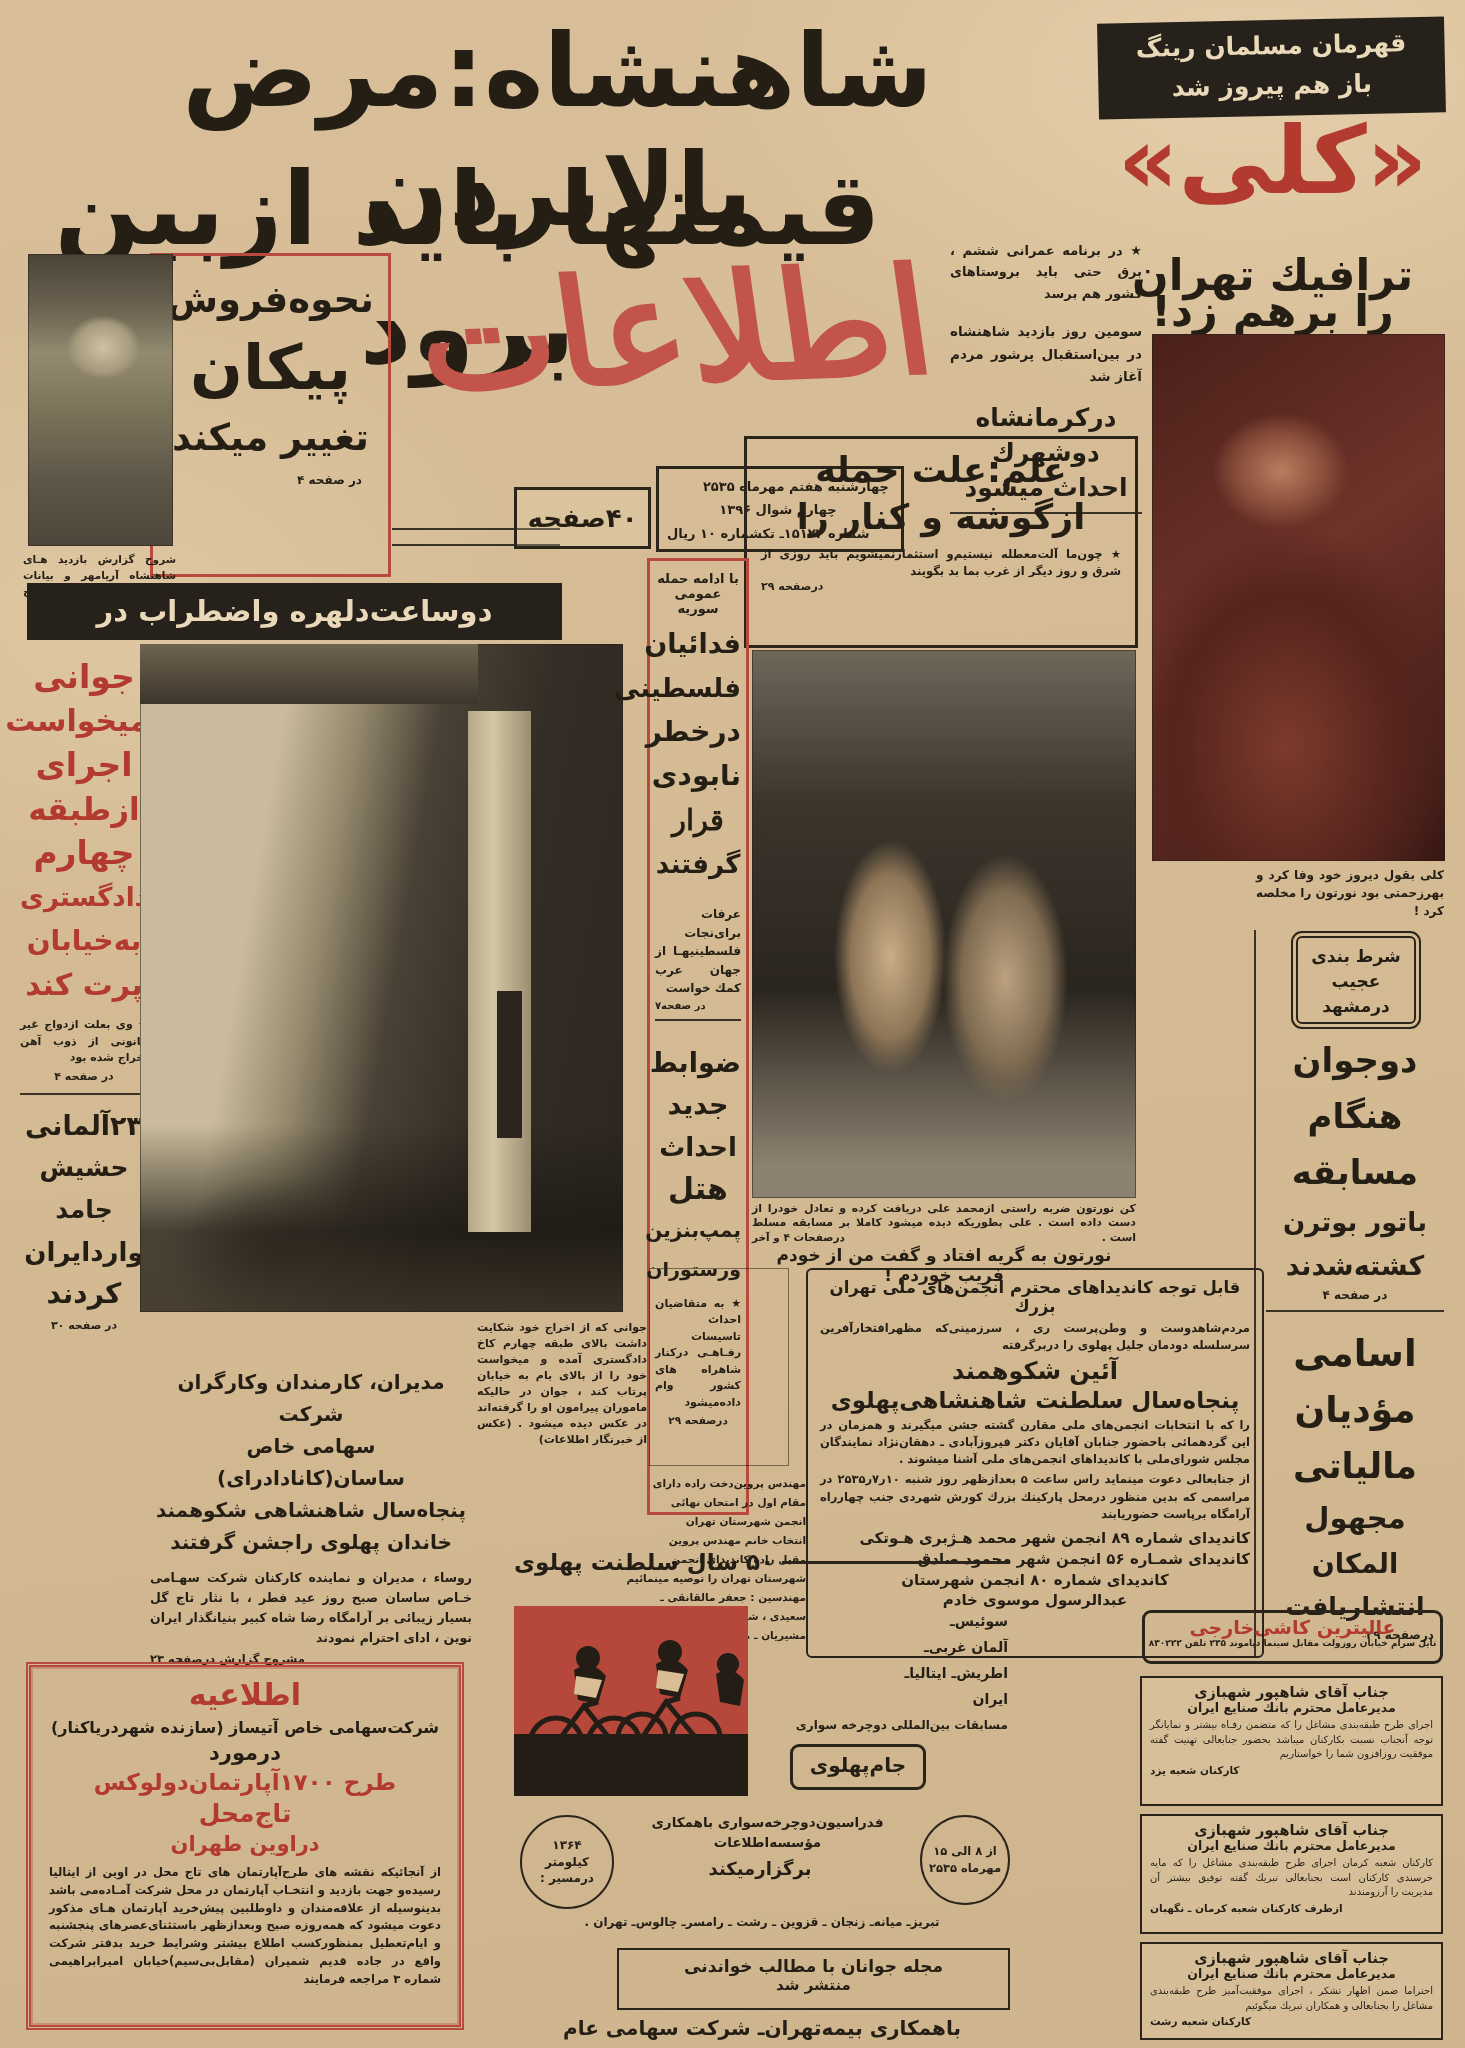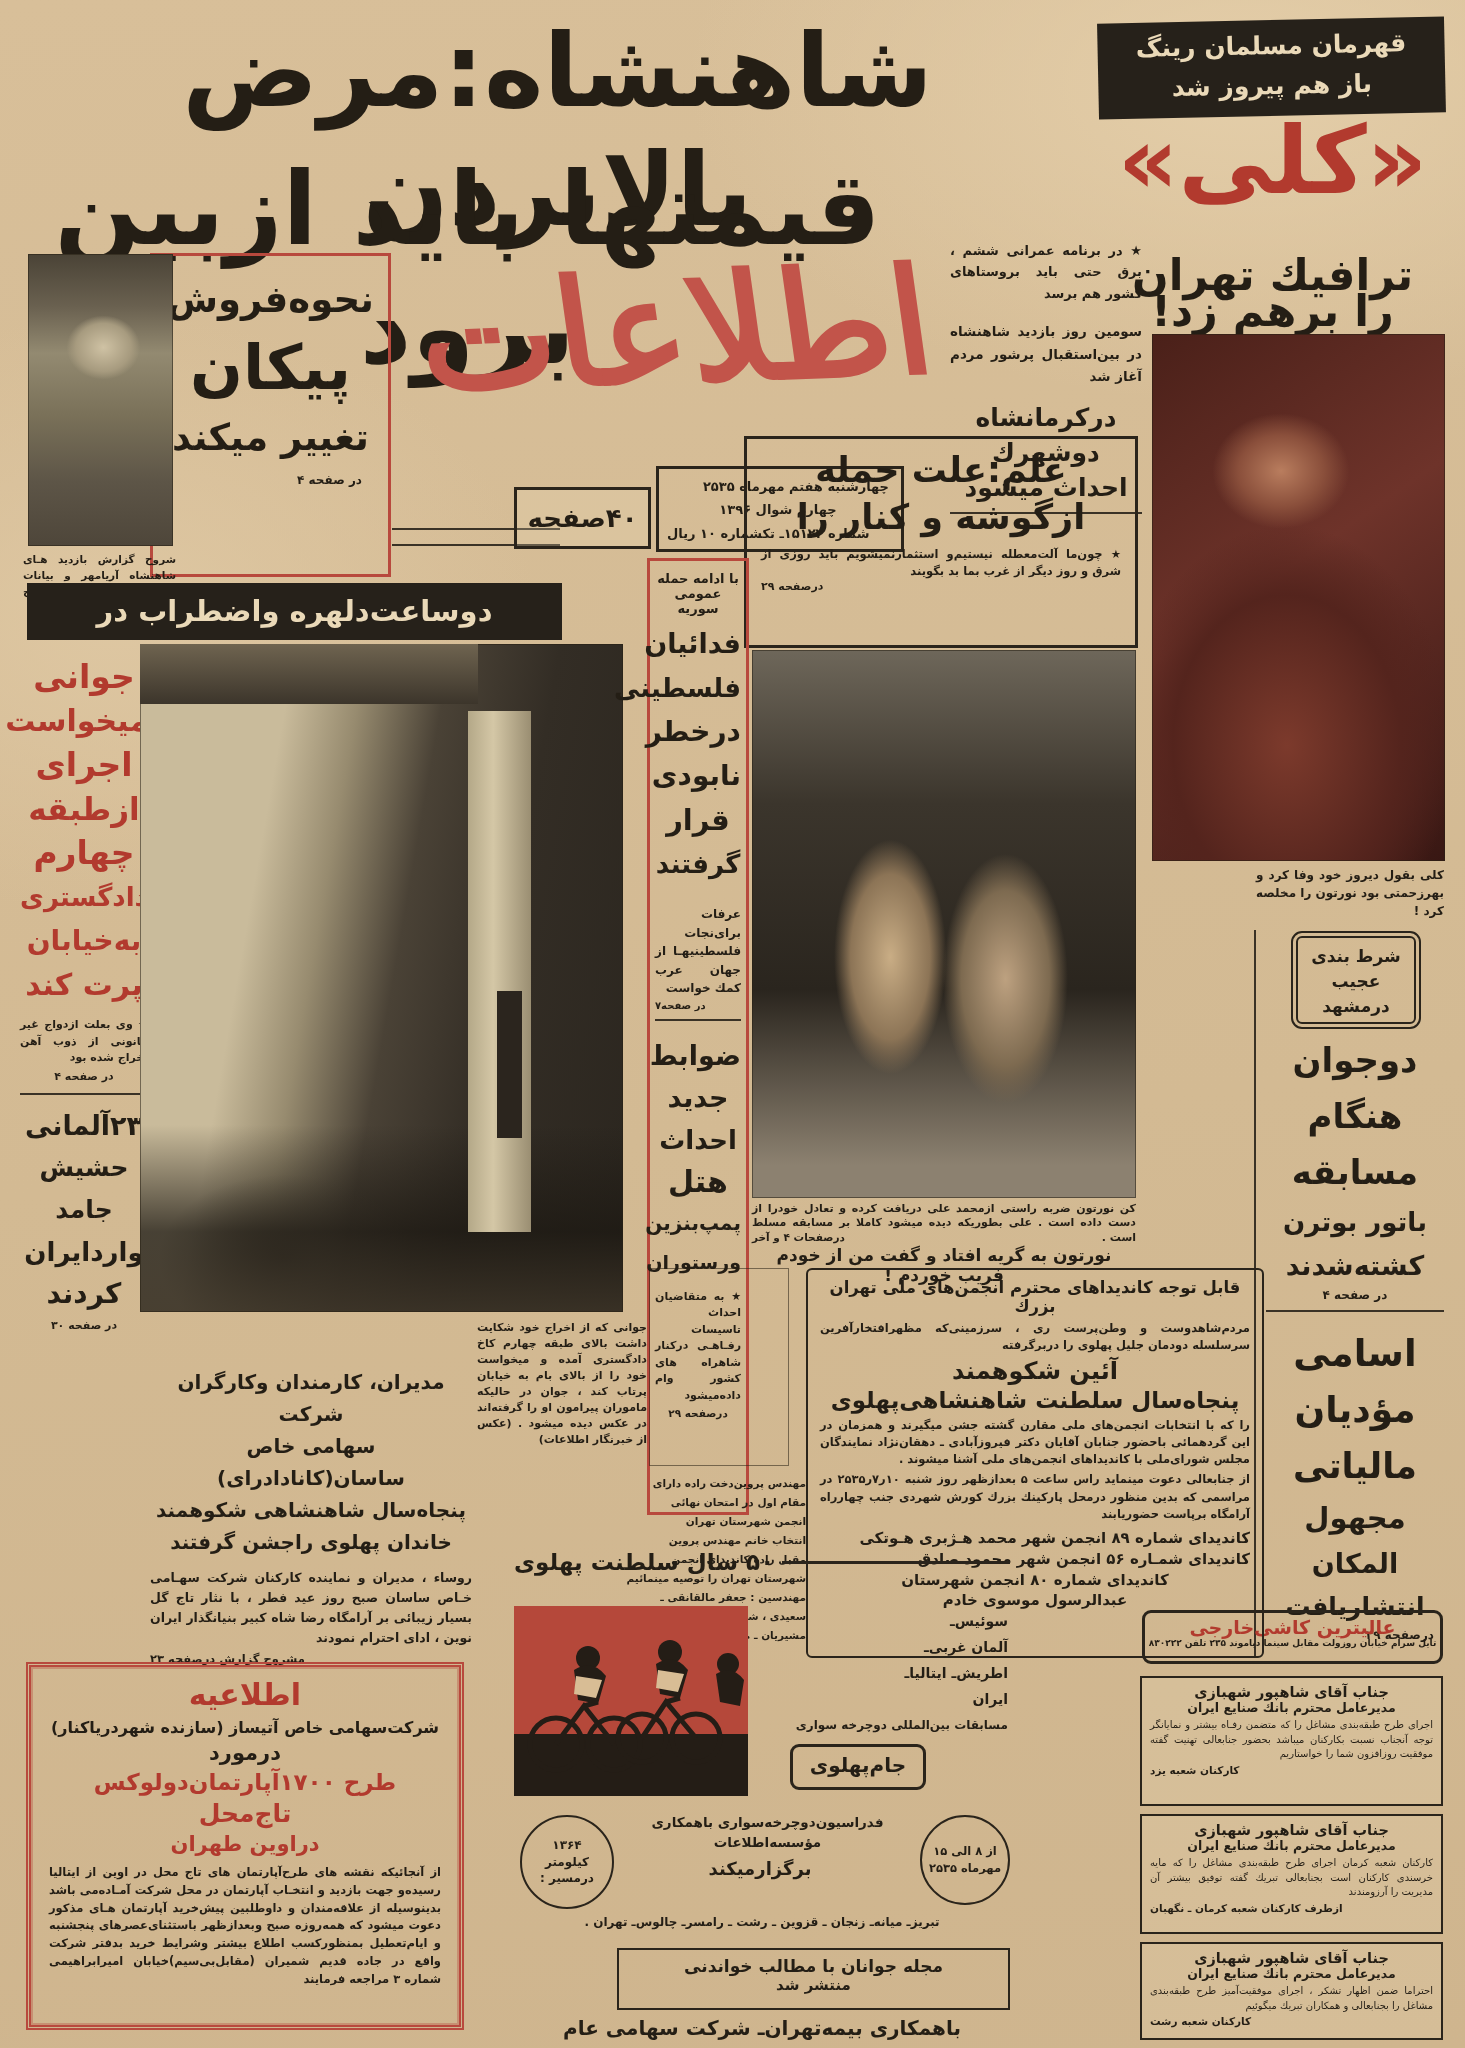--- a/index.html
+++ b/index.html
@@ -129,25 +129,25 @@
 
   <div class="abs b j" style="left:477px;top:1320px;width:170px;font-size:11px;line-height:1.45;">جوانى كه از اخراج خود شكايت داشت بالاى طبقه چهارم كاخ دادگسترى آمده و ميخواست خود را از بالاى بام به خيابان پرتاب كند ، جوان در حاليكه ماموران پيرامون او را گرفته‌اند در عكس ديده ميشود . (عكس از خبرنگار اطلاعات)</div>
 
   <div class="abs boxred c" style="left:647px;top:558px;width:102px;height:957px;box-sizing:border-box;padding:10px 5px;">
     <div class="b" style="font-size:13px;">با ادامه حمله</div>
     <div class="b" style="font-size:13px;">عمومى سوريه</div>
     <div class="b" style="font-size:27px;line-height:44px;margin-top:6px;">فدائيان</div>
     <div class="b" style="font-size:26px;line-height:44px;">فلسطينى</div>
     <div class="b" style="font-size:28px;line-height:44px;">درخطر</div>
     <div class="b" style="font-size:28px;line-height:44px;">نابودى</div>
-    <div class="b" style="font-size:29px;line-height:44px;">قرار</div>
+    <div class="b" style="font-size:29px;line-height:44px;font-family:Liberation Serif, serif;">قرار</div>
     <div class="b" style="font-size:26px;line-height:44px;">گرفتند</div>
     <div class="b j" style="font-size:12px;line-height:1.55;margin-top:19px;">عرفات براى‌نجات فلسطينيهـا از جهان عرب كمك خواست</div>
     <div class="b l" style="font-size:10px;margin-top:2px;border-bottom:2px solid #3a3226;padding-bottom:8px;">در صفحه۷</div>
-    <div class="b" style="font-size:27px;line-height:42px;margin-top:14px;">ضوابط</div>
+    <div class="b" style="font-size:27px;line-height:42px;margin-top:21px;">ضوابط</div>
     <div class="b" style="font-size:27px;line-height:42px;">جديد</div>
     <div class="b" style="font-size:26px;line-height:42px;">احداث</div>
     <div class="b" style="font-size:30px;line-height:42px;">هتل</div>
     <div class="b" style="font-size:20px;line-height:40px;">پمپ‌بنزين</div>
     <div class="b" style="font-size:19px;line-height:38px;">ورستوران</div>
     <div class="b j" style="font-size:11px;line-height:1.5;margin-top:8px;">★ به متقاضيان احداث تاسيسات رفـاهـى دركنار شاهراه هاى كشور وام داده‌ميشود</div>
     <div class="b" style="font-size:10.5px;margin-top:3px;">درصفحه ۲۹</div>
   </div>
 
   <div class="abs photo" style="left:752px;top:650px;width:384px;height:548px;background:

